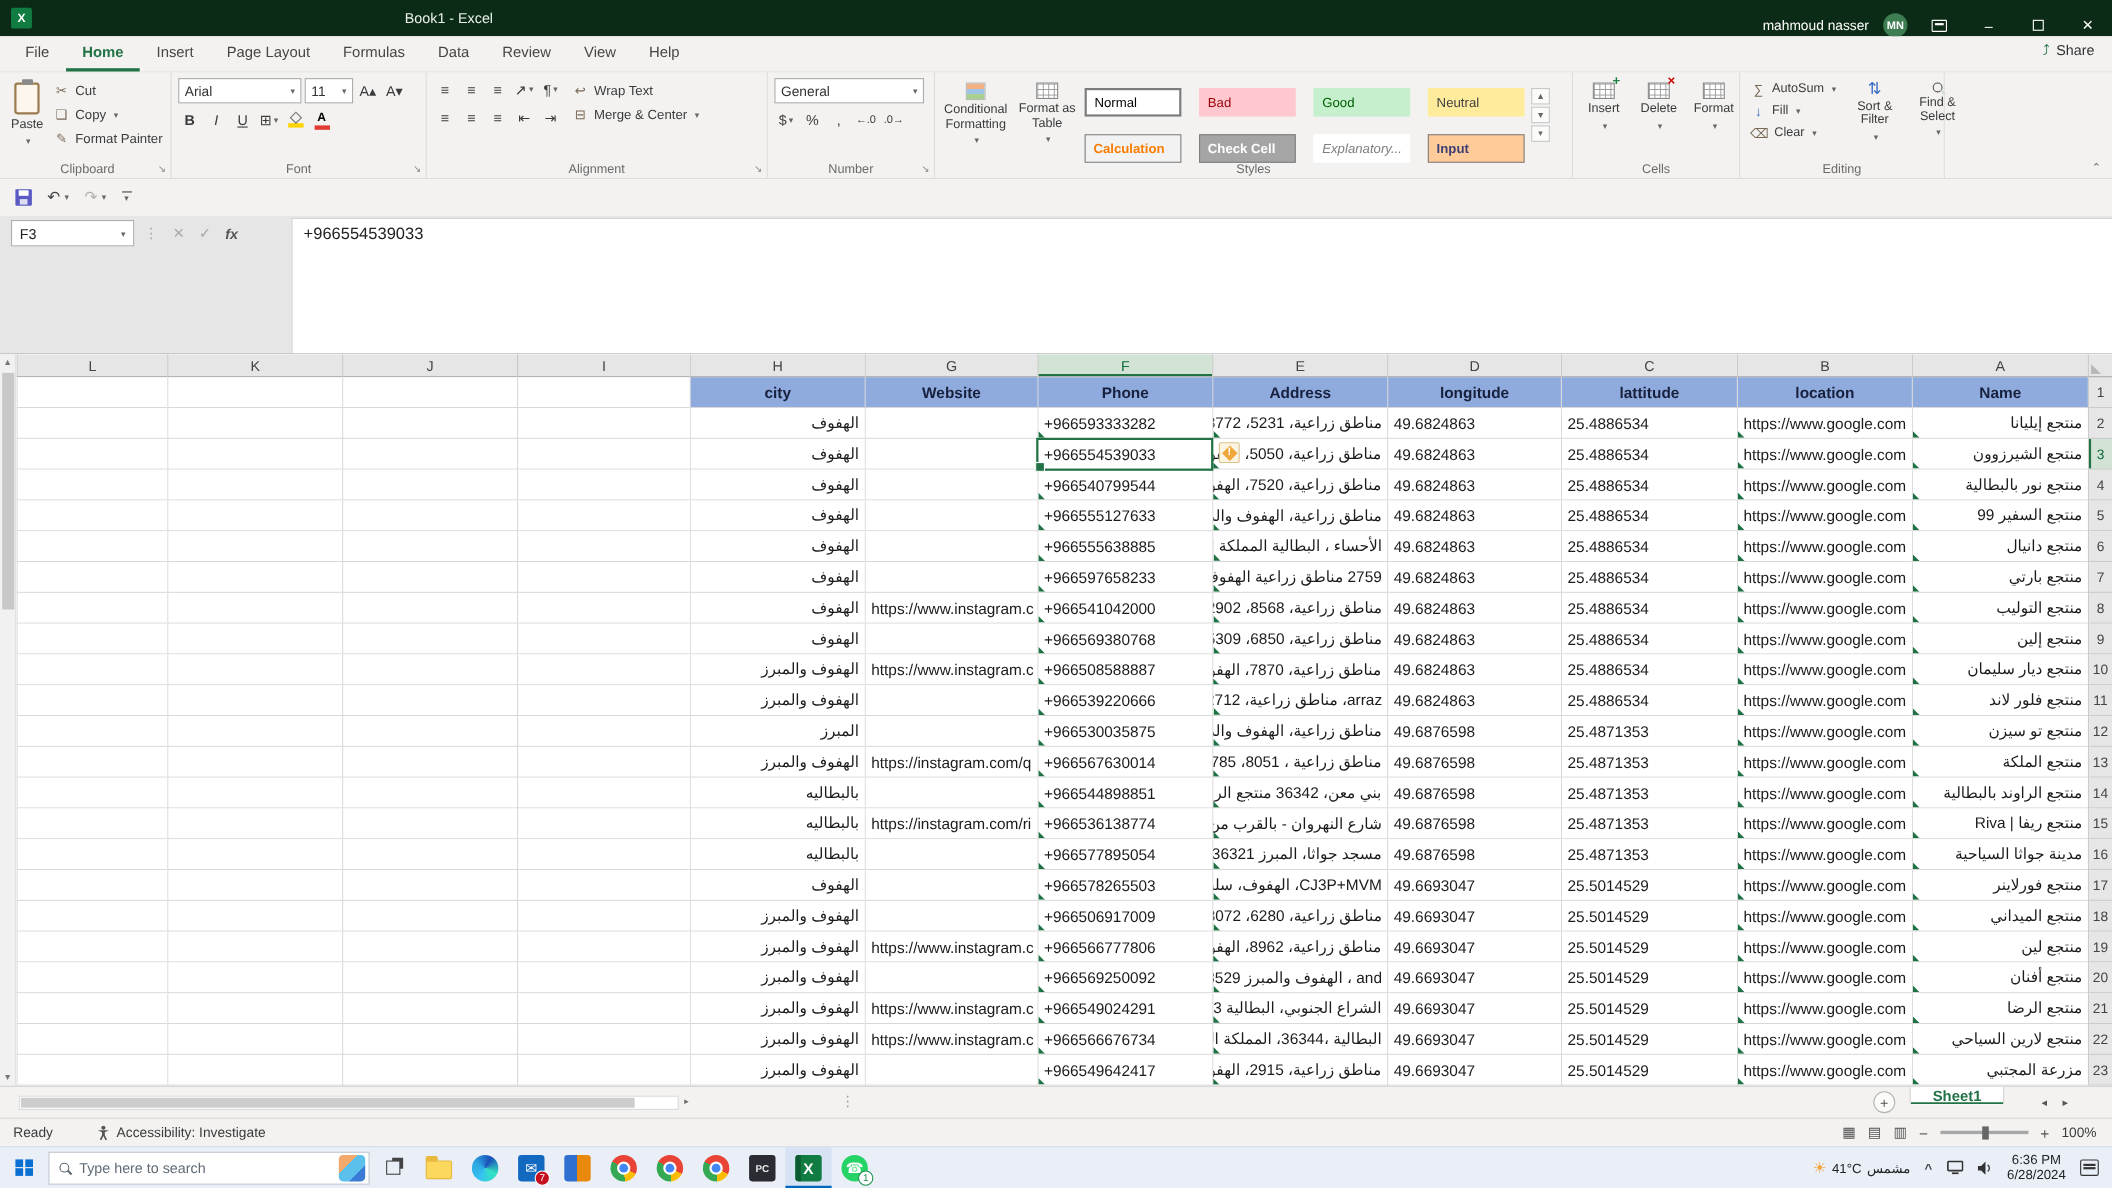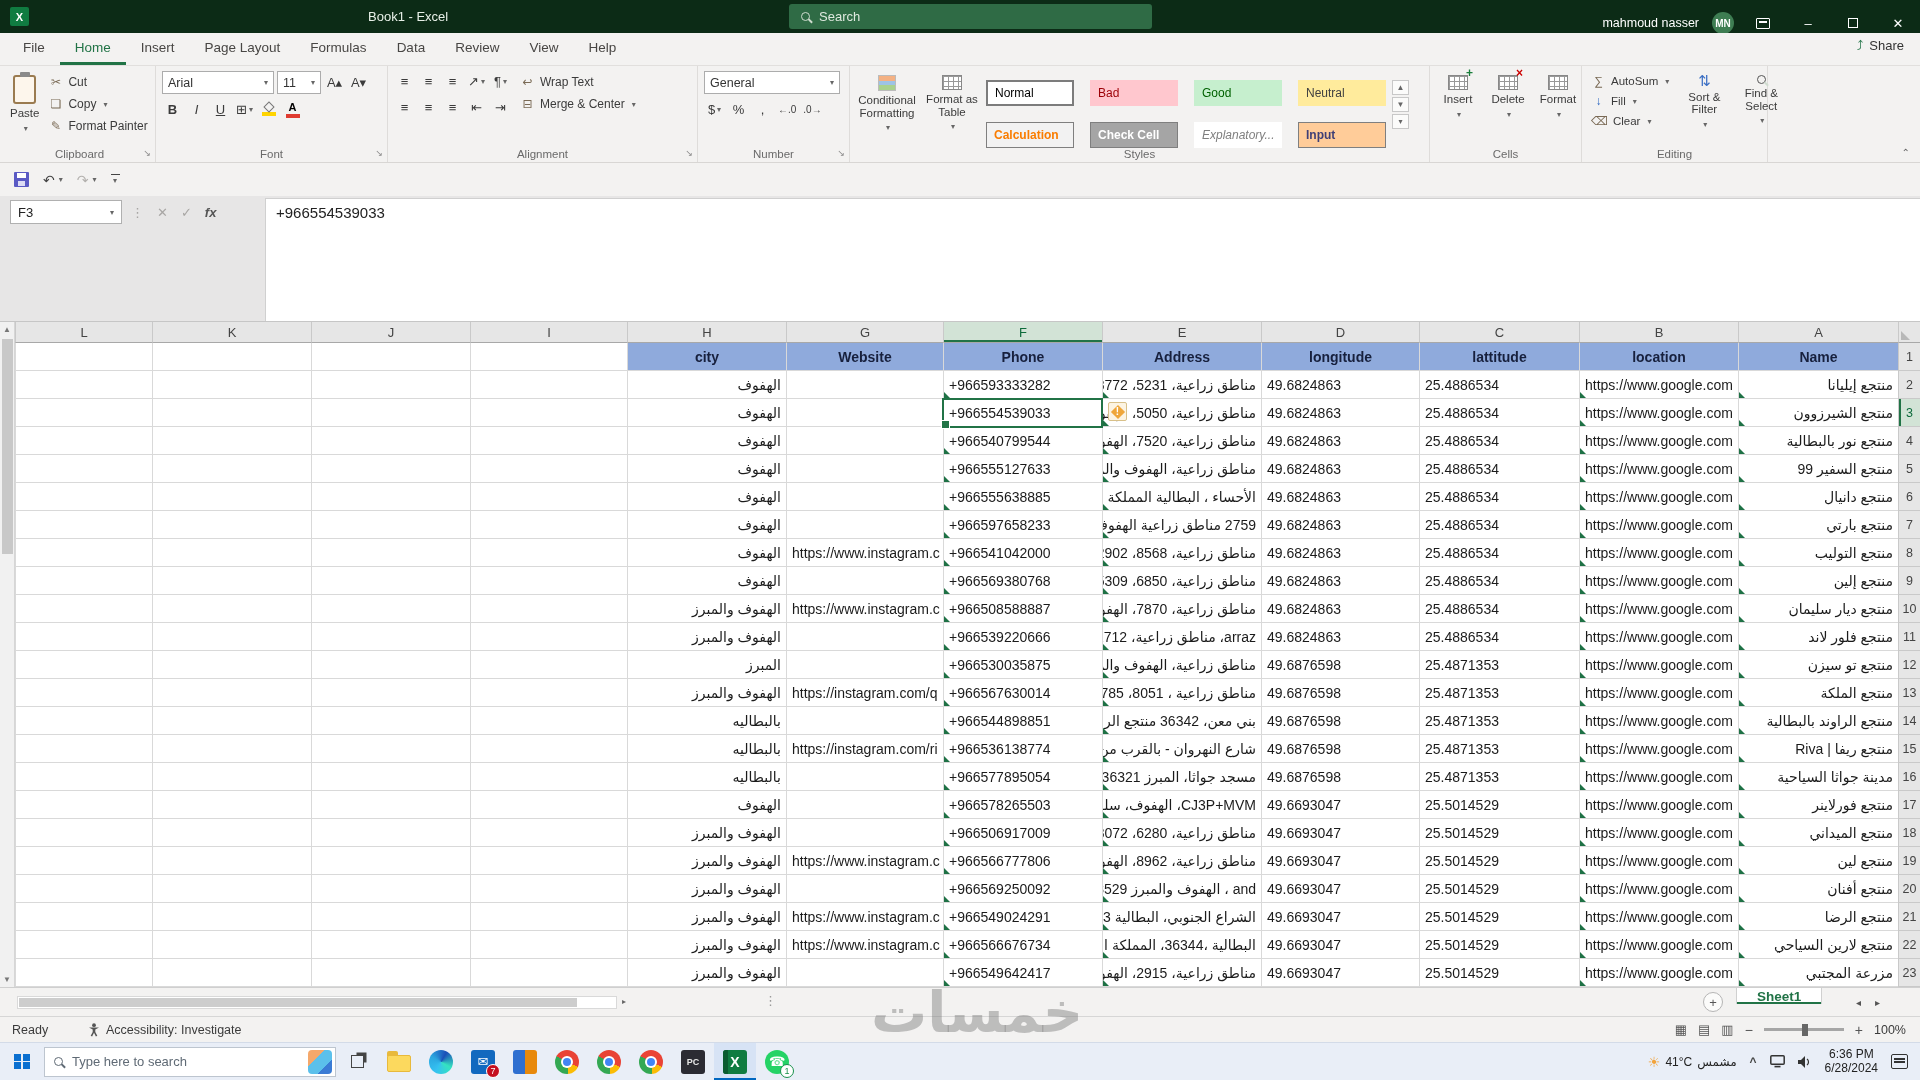--- a/index.html
+++ b/index.html
@@ -22,21 +22,21 @@
     font-size:10px;font-weight:bold}
   .wbtn{width:32px;height:33px;display:flex;align-items:center;justify-content:center;font-size:13px;color:#fff}
   .wrest{width:10px;height:10px;border:1.2px solid #fff}
   .ribopt{width:14px;height:11px;border:1.2px solid #fff;border-radius:1px;position:relative}
   .ribopt::after{content:"";position:absolute;left:2px;top:2px;right:2px;height:2px;background:#fff}
 
   
   .tabs-row{position:absolute;top:33px;left:0;right:0;height:33px;background:#f3f2f1;border-bottom:1px solid #e1dfdd;
     display:flex;align-items:stretch;padding-left:8px}
   .rtab{display:flex;align-items:center;padding:0 15px;font-size:13.5px;color:#484644;border-bottom:3px solid transparent}
-  .rtab.active{color:#217346;font-weight:normal;border-bottom-color:#217346}
+  .rtab.active{color:#217346;font-weight:bold;border-bottom-color:#217346}
   .share-btn{position:absolute;right:16px;top:5px;display:flex;align-items:center;gap:6px;font-size:13px;color:#333}
   .share-ic{font-size:13px;color:#217346}
 
   
   .ribbon{position:absolute;top:66px;left:0;right:0;height:97px;background:#f3f2f1;border-bottom:1px solid #d8d6d4;
     display:flex;padding-left:4px}
   .rgroup{position:relative;height:100%;border-right:1px solid #dedcda;padding:5px 6px 18px;flex:0 0 auto}
   .rg-label{position:absolute;bottom:2px;left:0;right:0;text-align:center;font-size:11.5px;color:#6a6a6a}
   .launcher{position:absolute;bottom:4px;right:4px;font-size:9px;color:#8a8a8a;line-height:1}
   .srow{display:flex;align-items:center;gap:5px;font-size:12px;color:#3b3b3b;height:22px;padding:0 3px;white-space:nowrap}
@@ -196,24 +196,20 @@
 </head>
 <body>
 
 <div class="screen">
 
   <div class="titlebar">
     <div class="tb-logo">
         <span>X</span>
       </div>
     <div class="tb-title">Book1  -  Excel</div>
-    <div class="tb-search">
-      <span class="lens"></span>
-      <span>Search</span>
-    </div>
     <div class="tb-right">
       <span class="tb-user">mahmoud nasser</span>
       <span class="tb-avatar">
           <span>MN</span>
         </span>
       <span class="wbtn">
           <span class="ribopt"></span>
         </span>
       <span class="wbtn">–</span>
       <span class="wbtn">
@@ -890,21 +886,20 @@
       <span class="viewic">▥</span>
       <span class="zpm">−</span>
       <span class="zoomtrack">
           <span class="zoomthumb"></span>
         </span>
       <span class="zpm">+</span>
       <span>100%</span>
     </span>
   </div>
 
-  <div class="watermark">خمسات</div>
 
   <div class="taskbar">
     <span class="tstart">
       <span class="winlogo">
           <i></i>
           <i></i>
           <i></i>
           <i></i>
         </span>
     </span>

